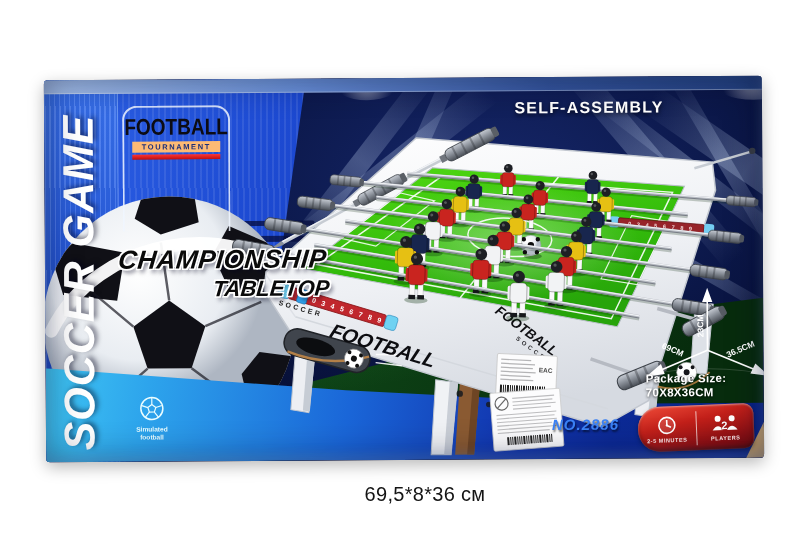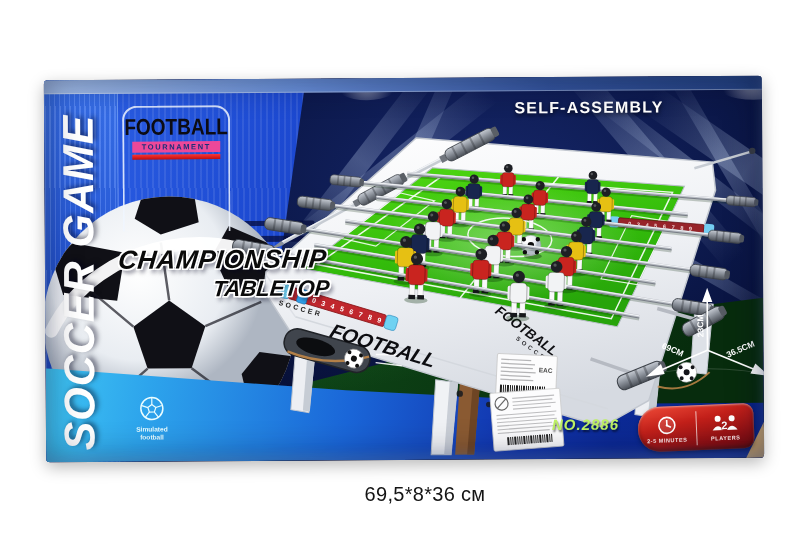--- a/index.html
+++ b/index.html
@@ -45,41 +45,41 @@
   .table-svg{position:absolute;inset:0;z-index:10;}
 
   .vtitle{position:absolute;left:-136px;top:178px;width:340px;z-index:12;text-align:center;
        transform:rotate(-90deg);font-style:italic;font-weight:900;font-size:43px;color:#fff;
        letter-spacing:1px;text-shadow:2px 3px 5px rgba(0,0,25,.5);white-space:nowrap;}
   .logo{position:absolute;left:78px;top:26px;width:108px;z-index:12;}
   .logo-frame{position:absolute;left:0;top:0;width:104px;height:124px;
        border:2px solid rgba(240,246,255,.85);border-bottom:none;border-radius:15px 15px 0 0;}
   .logo-l1{margin-top:11px;text-align:center;font-weight:900;font-size:19px;color:#0c0c14;
        transform:scaleY(1.2);letter-spacing:0;}
-  .logo-l2{margin:3px 10px 0;background:#ec4899;color:#1b2f7a;font-size:7.5px;font-weight:bold;
+  .logo-l2{margin:3px 10px 0;background:#fdba74;color:#1b2f7a;font-size:7.5px;font-weight:bold;
        letter-spacing:1.6px;text-align:center;padding:1px 0;}
   .logo-bar{margin:2px 10px 0;height:5px;background:linear-gradient(#ff3434,#bd0f0f);}
   .selfasm{position:absolute;left:440px;top:22px;width:210px;z-index:12;text-align:center;
        font-weight:900;font-size:16px;color:#fff;letter-spacing:1.2px;
        text-shadow:0 2px 4px rgba(0,0,0,.7);}
   .champ{position:absolute;left:72px;top:165px;width:214px;z-index:12;transform:skewX(-6deg);}
   .champ-1{font-weight:900;font-style:italic;font-size:26px;color:#0a0a0a;letter-spacing:.5px;
        text-shadow:-1.5px -1.5px 0 #fff,1.5px -1.5px 0 #fff,-1.5px 1.5px 0 #fff,1.5px 1.5px 0 #fff,3px 4px 4px rgba(0,0,30,.55);}
   .champ-2{margin-top:1px;text-align:right;font-weight:900;font-style:italic;font-size:22px;color:#0a0a0a;
        text-shadow:-1.5px -1.5px 0 #fff,1.5px -1.5px 0 #fff,-1.5px 1.5px 0 #fff,1.5px 1.5px 0 #fff,3px 4px 4px rgba(0,0,30,.55);}
   .includes{position:absolute;left:128px;top:311px;width:156px;z-index:12;text-align:center;color:#0b2050;}
   .includes .t{font-size:9px;font-weight:900;letter-spacing:.4px;}
   .includes .l{font-size:6.9px;font-weight:bold;line-height:1.3;color:#0e2a66;}
   .simfoot{position:absolute;left:84px;top:316px;width:44px;z-index:12;text-align:center;color:#eafdff;}
   .simfoot .lbl{font-size:6.6px;font-weight:bold;line-height:1.25;}
   .pkg{position:absolute;left:600px;top:296px;width:120px;z-index:12;color:#fff;
        text-shadow:0 1px 3px rgba(0,0,0,.8);}
   .pkg div{font-weight:800;font-size:11.5px;line-height:1.2;letter-spacing:.3px;}
   .dims{position:absolute;left:596px;top:210px;z-index:12;}
-  .itemno{position:absolute;left:506px;top:339px;width:110px;z-index:12;color:#bef264;
+  .itemno{position:absolute;left:506px;top:339px;width:110px;z-index:12;color:#3b82f6;
        font-weight:900;font-style:italic;font-size:15px;letter-spacing:1px;
        text-shadow:1px 2px 2px rgba(0,0,0,.55);}
   .redbadge{position:absolute;left:592px;top:329px;width:116px;height:45px;z-index:13;
        transform:rotate(-2deg);border-radius:22px 10px 10px 22px;
        background:linear-gradient(168deg,#ef4b38 0%,#c3201a 38%,#8e1013 76%,#6c0a0e 100%);
        box-shadow:inset 0 1px 2px rgba(255,255,255,.5), inset 0 -2px 4px rgba(0,0,0,.4), 0 2px 4px rgba(0,0,0,.35);
        display:flex;align-items:center;}
   .rb-cell{flex:1;display:flex;flex-direction:column;align-items:center;justify-content:center;gap:2px;padding:3px 0;}
   .rb-cell + .rb-cell{border-left:1px solid rgba(255,255,255,.7);}
   .rb-lbl{font-size:5.6px;font-weight:bold;color:#ffeaea;letter-spacing:.5px;}
@@ -797,20 +797,24 @@
         <line x1="66" y1="64" x2="16" y2="85"></line>
           <polygon points="7,89 19,79 22,87"></polygon>
         <line x1="66" y1="64" x2="116" y2="85"></line>
           <polygon points="125,89 110,87 114,79"></polygon>
       </g>
       <text transform="rotate(-90 58 40)" x="47" y="44" font-size="8.5" font-weight="bold" fill="#fff">23CM</text>
       <text transform="rotate(23 30 68)" x="18" y="66" font-size="8.5" font-weight="bold" fill="#fff">69CM</text>
       <text transform="rotate(-23 100 68)" x="86" y="66" font-size="8.5" font-weight="bold" fill="#fff">36.5CM</text>
     </svg>
 
+    <div class="pkg">
+      <div>Package Size:</div>
+      <div>70X8X36CM</div>
+    </div>
 
     <div class="itemno">NO.2886</div>
 
     <div class="redbadge">
       <div class="rb-cell">
         <svg width="20" height="20" viewBox="0 0 20 20">
           <circle cx="10" cy="10" r="8" fill="rgba(255,255,255,.12)" stroke="#fff" stroke-width="1.6"></circle>
           <path d="M10,10 L10,4.5 M10,10 L14,12" stroke="#fff" stroke-width="1.6" fill="none"></path>
           <circle cx="10" cy="10" r="1.2" fill="#fff"></circle>
         </svg>

